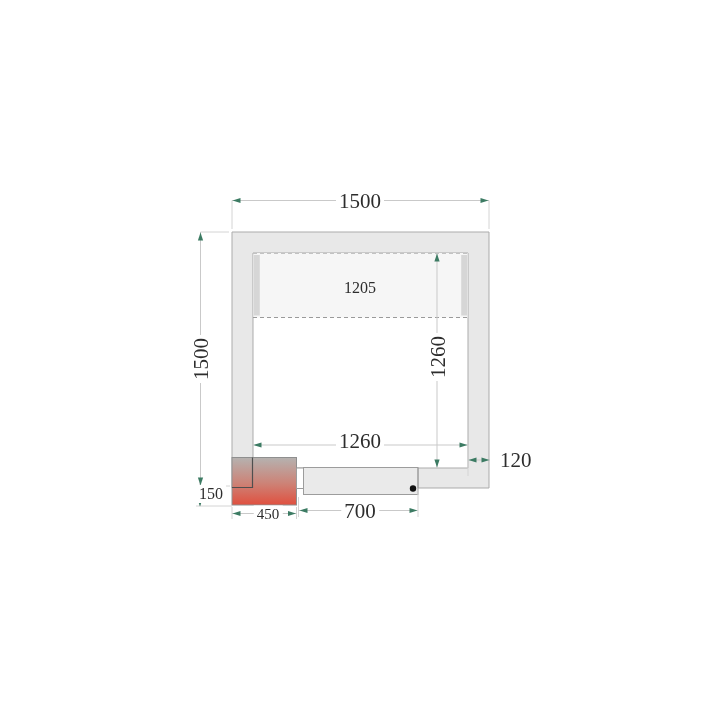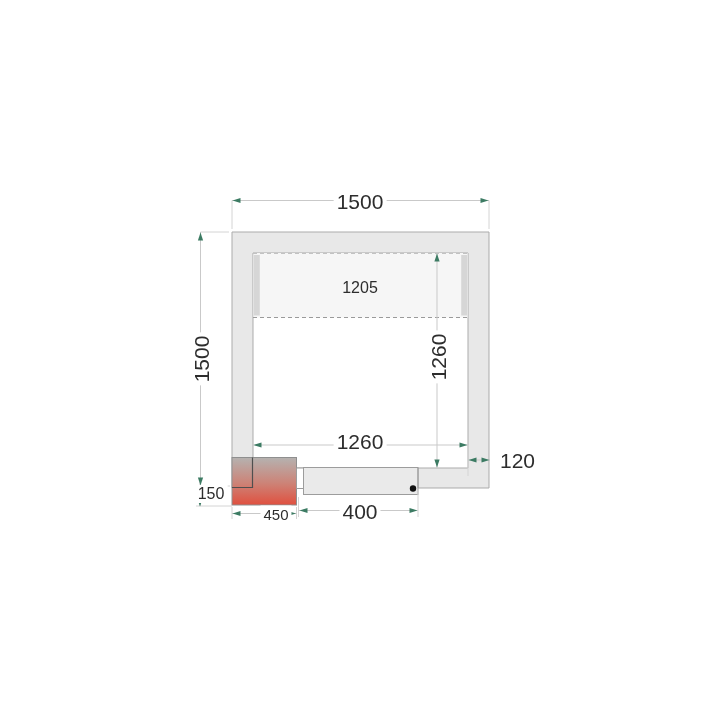--- a/index.html
+++ b/index.html
@@ -1,17 +1,17 @@
 <!DOCTYPE html>
 <html><head>
 <meta charset="utf-8">
 <style>
   html,body{margin:0;padding:0;background:#fff;}
   .stage{position:relative;width:720px;height:720px;background:#fff;overflow:hidden;
-         font-family:Liberation Sans, sans-serif;}
+         font-family:Liberation Serif, serif;}
   .stage svg{position:absolute;left:0;top:0;}
   .dim-label{position:absolute;color:#2d2d2d;background:#fff;line-height:1;
              white-space:nowrap;padding:1px 3px;transform:translate(-50%,-50%);}
   .dim-label.rot{transform:translate(-50%,-50%) rotate(-90deg);}
   .dim-label.nobg{background:transparent;}
   .dim-label.anchor-left{transform:translate(0,-50%);}
   .fs-big{font-size:21px;}
   .fs-mid{font-size:15px;}
   .fs-panel{font-size:16px;}
   .fs-small{font-size:16px;}
@@ -95,19 +95,19 @@
   <span class="dim-label rot fs-big" style="left:201px;top:359px;">1500</span>
 
   <span class="dim-label rot fs-big" style="left:438px;top:357px;">1260</span>
 
   <span class="dim-label fs-big" style="left:360px;top:441px;">1260</span>
 
   <span class="dim-label nobg fs-panel" style="left:360px;top:288px;">1205</span>
 
   <span class="dim-label nobg anchor-left fs-big" style="left:497px;top:460px;">120</span>
 
-  <span class="dim-label fs-big" style="left:360px;top:511px;">400</span>
+  <span class="dim-label fs-big" style="left:360px;top:511px;">700</span>
 
-  <span class="dim-label fs-mid" style="left:276px;top:514px;">450</span>
+  <span class="dim-label fs-mid" style="left:268px;top:514px;">450</span>
 
   <span class="dim-label fs-small" style="left:211px;top:494px;">150</span>
 
 </div>
 
 </body></html>

